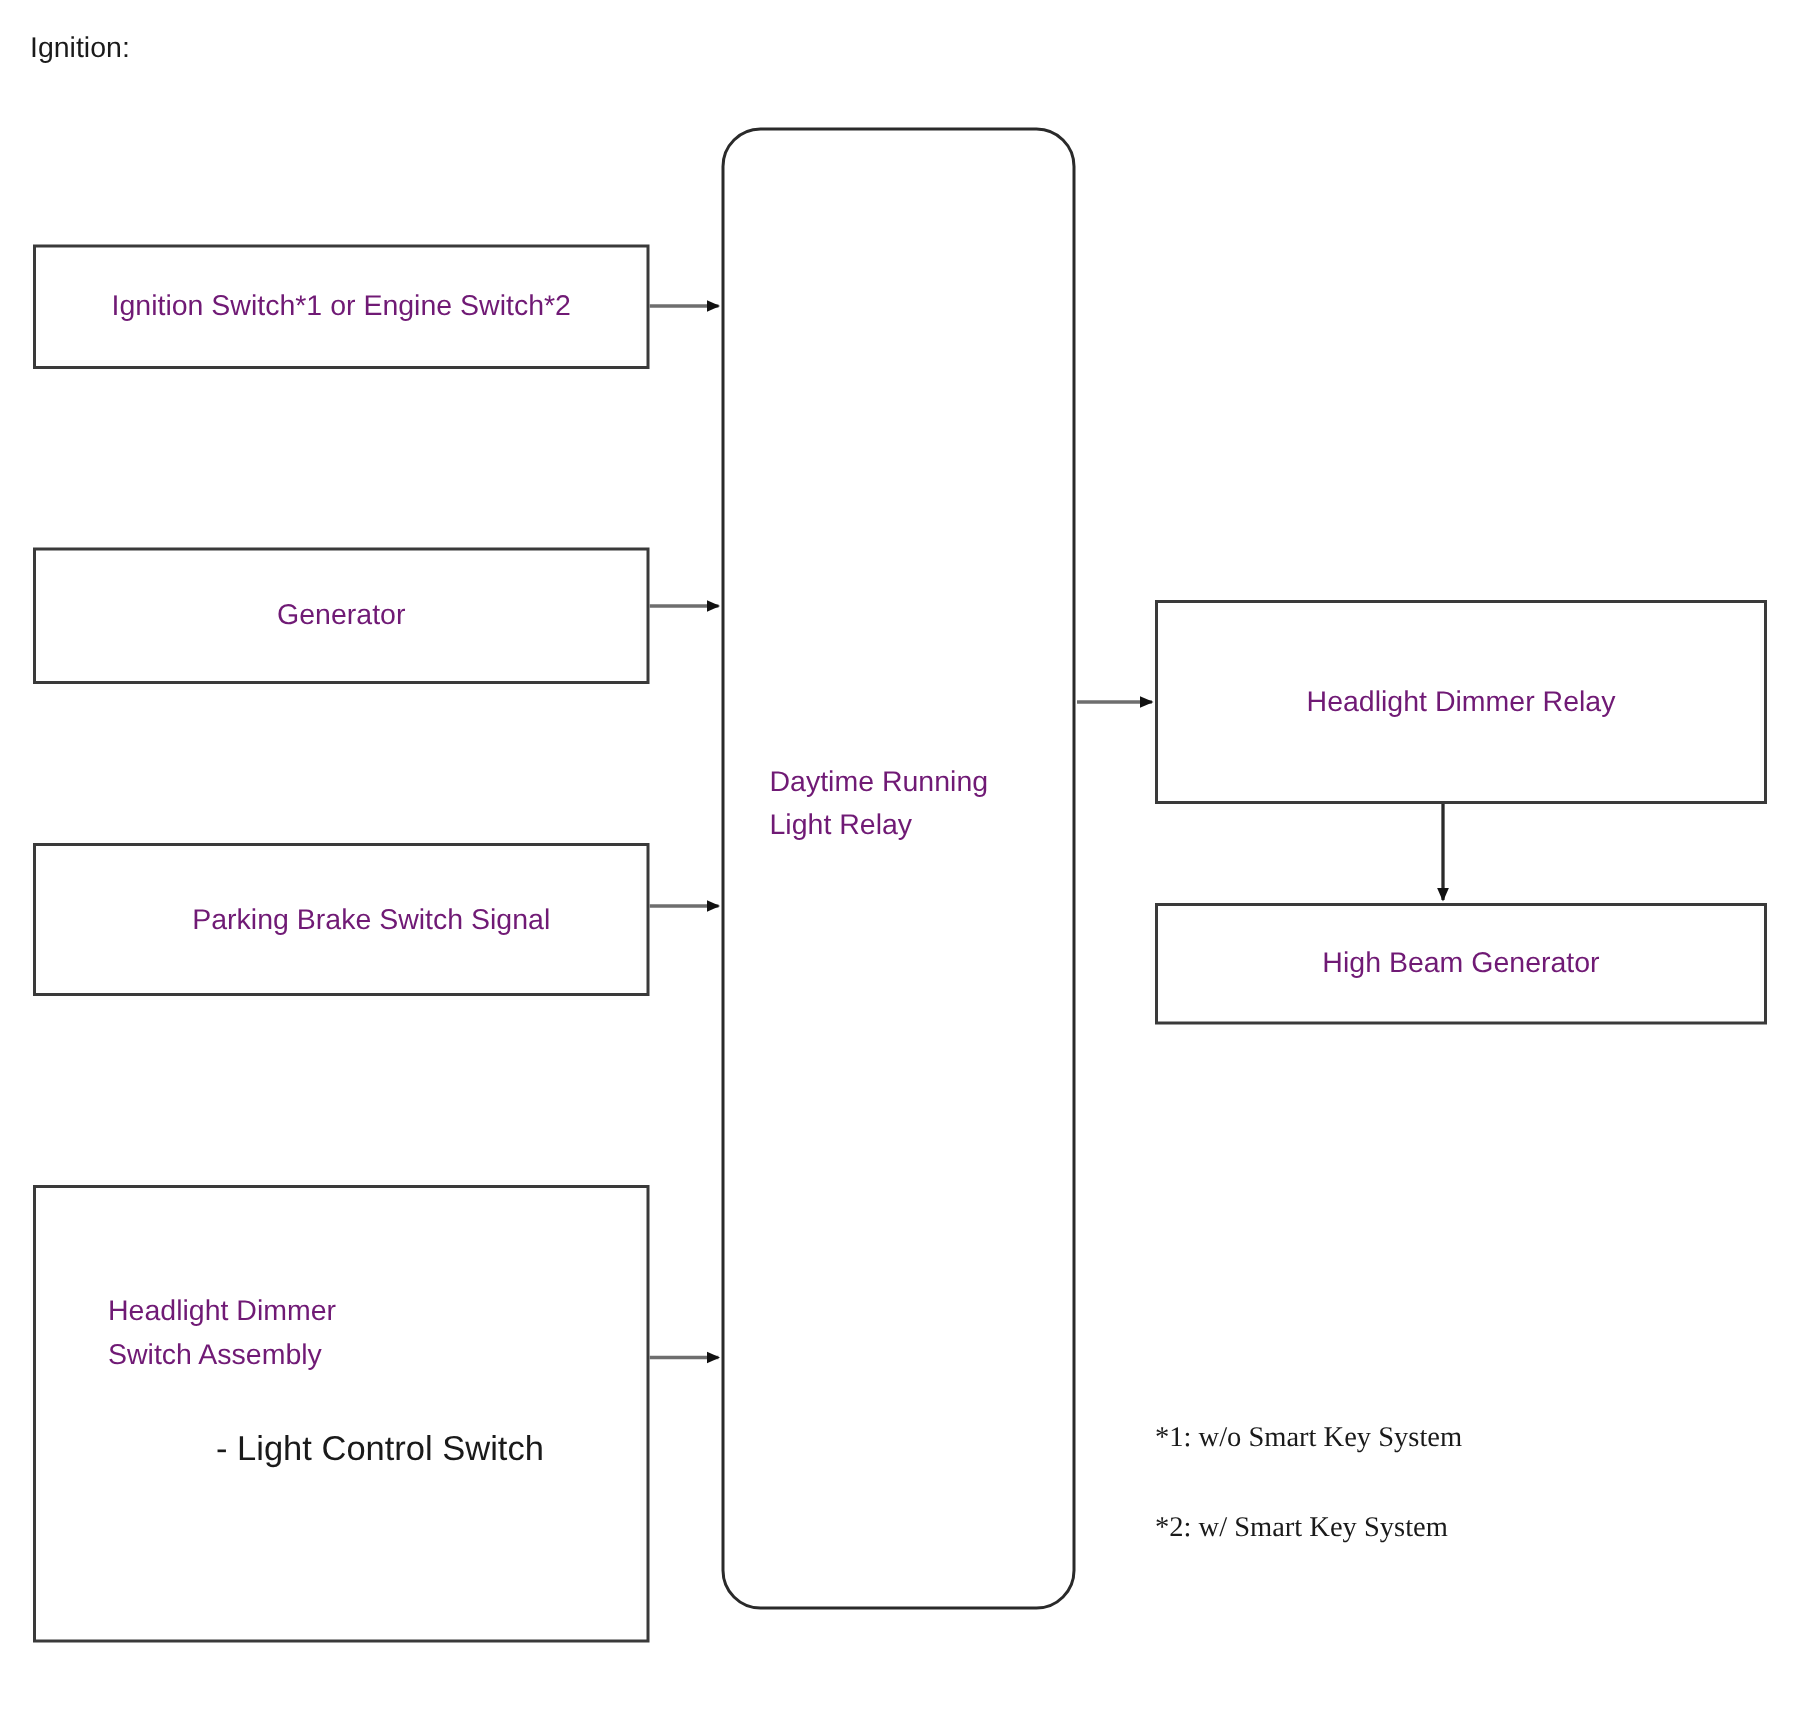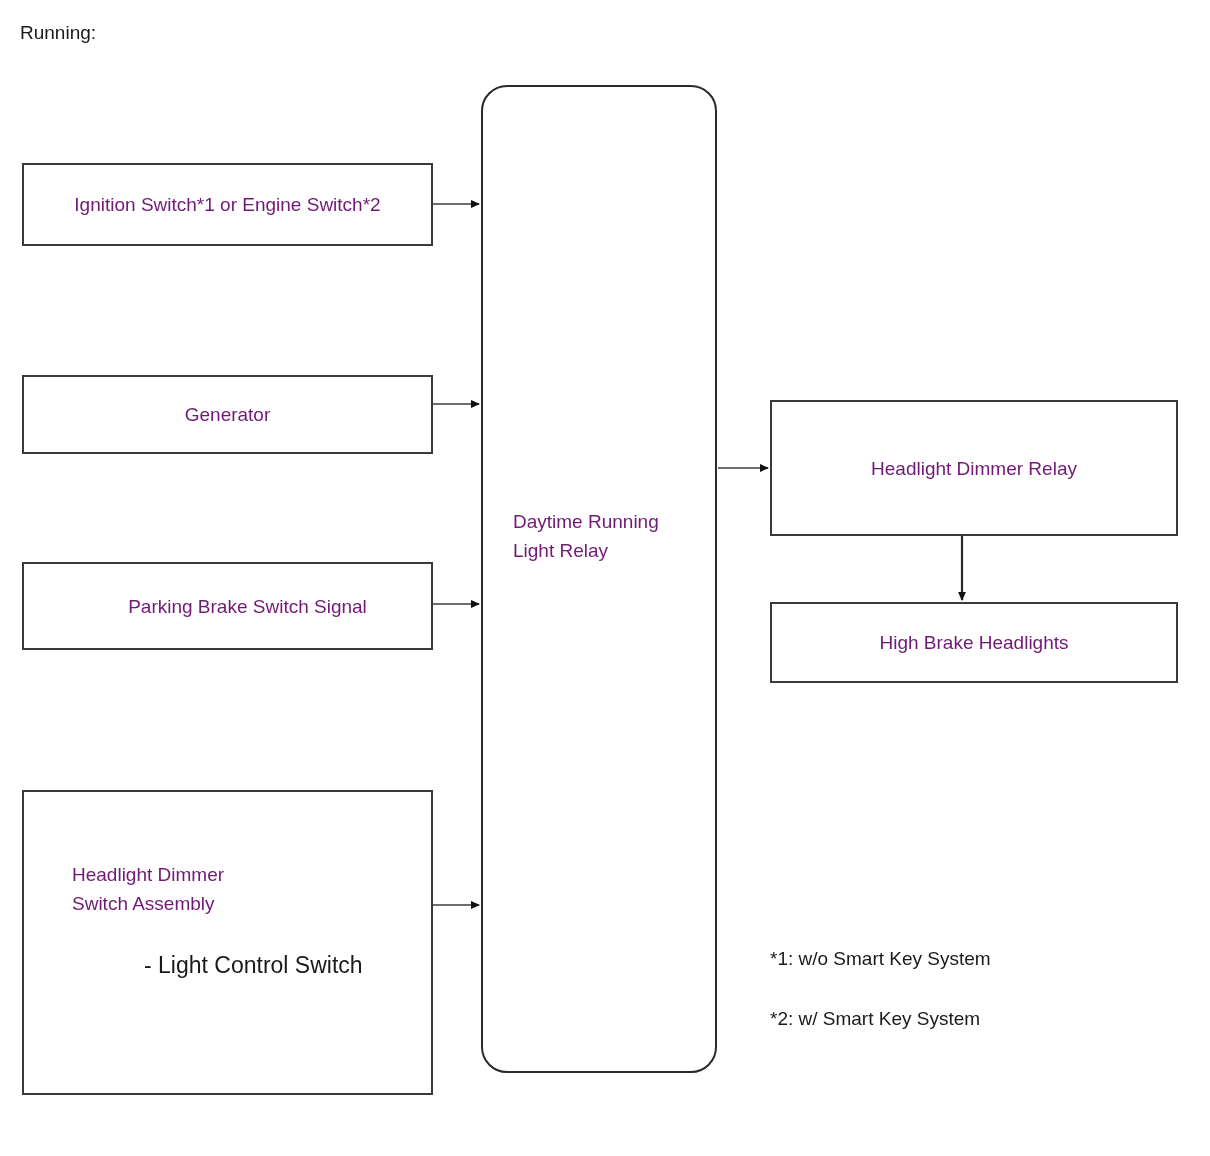--- a/index.html
+++ b/index.html
@@ -60,36 +60,37 @@
     line-height: 29px;
     color: #1a1a1a;
     padding-left: 120px;
     white-space: nowrap;
   }
   .footnote {
     position: absolute;
     font-size: 19px;
     color: #1a1a1a;
     white-space: nowrap;
+    font-family: Liberation Serif, serif;
   }
   svg.edges {
     position: absolute;
     left: 0;
     top: 0;
     width: 1210px;
     height: 1156px;
     pointer-events: none;
   }
 </style>
 </head>
 <body>
 
 <div id="canvas">
 
-  <div class="caption" style="left:20px; top:22px;">Running:</div>
+  <div class="caption" style="left:20px; top:22px;">Ignition:</div>
 
   <svg class="edges" viewBox="0 0 1210 1156">
     <defs>
       <marker id="arrowhead" markerWidth="9" markerHeight="9" refX="8" refY="4.5" orient="auto" markerUnits="userSpaceOnUse">
         <path d="M0,0.6 L9,4.5 L0,8.4 z" fill="#111111"></path>
       </marker>
     </defs>
     <g stroke="#6e6e6e" stroke-width="2.2" fill="none">
       <line x1="433" y1="204" x2="479" y2="204" marker-end="url(#arrowhead)"></line>
       <line x1="433" y1="404" x2="479" y2="404" marker-end="url(#arrowhead)"></line>
@@ -99,44 +100,44 @@
     </g>
     <g stroke="#2a2a2a" stroke-width="2.2" fill="none">
       <line x1="962" y1="535" x2="962" y2="600" marker-end="url(#arrowhead)"></line>
     </g>
   </svg>
 
   <div class="node center-align" id="node-ignition" style="left:22px; top:163px; width:411px; height:83px;">
     <div class="node-label">Ignition Switch*1 or Engine Switch*2</div>
   </div>
 
-  <div class="node center-align" id="node-generator" style="left:22px; top:375px; width:411px; height:79px;">
+  <div class="node center-align" id="node-generator" style="left:22px; top:365px; width:411px; height:91px;">
     <div class="node-label">Generator</div>
   </div>
 
-  <div class="node center-align" id="node-parking-brake" style="left:22px; top:562px; width:411px; height:88px;padding-left:40px;">
+  <div class="node center-align" id="node-parking-brake" style="left:22px; top:562px; width:411px; height:102px;padding-left:40px;">
     <div class="node-label">Parking Brake Switch Signal</div>
   </div>
 
   <div class="node" id="node-dimmer-switch" style="left:22px; top:758px; width:411px; height:305px;">
     <div class="node-label" style="margin-top:68px;">Headlight Dimmer
 Switch Assembly</div>
     <div class="sub-label" style="margin-top:33px;">- Light Control Switch</div>
   </div>
 
   <div class="node" id="node-drl" style="left:481px; top:85px; width:236px; height:988px; border-color:#2a2a2a;">
     <div class="node-label" style="margin-top:-86px;">Daytime Running
 Light Relay</div>
   </div>
 
   <div class="node center-align" id="node-dimmer-relay" style="left:770px; top:400px; width:408px; height:136px;">
     <div class="node-label">Headlight Dimmer Relay</div>
   </div>
 
   <div class="node center-align" id="node-high-beam" style="left:770px; top:602px; width:408px; height:81px;">
-    <div class="node-label">High Brake Headlights</div>
+    <div class="node-label">High Beam Generator</div>
   </div>
 
   <div class="footnote" style="left:770px; top:948px;">*1: w/o Smart Key System</div>
 
   <div class="footnote" style="left:770px; top:1008px;">*2: w/ Smart Key System</div>
 
 </div>
 
 </body></html>

